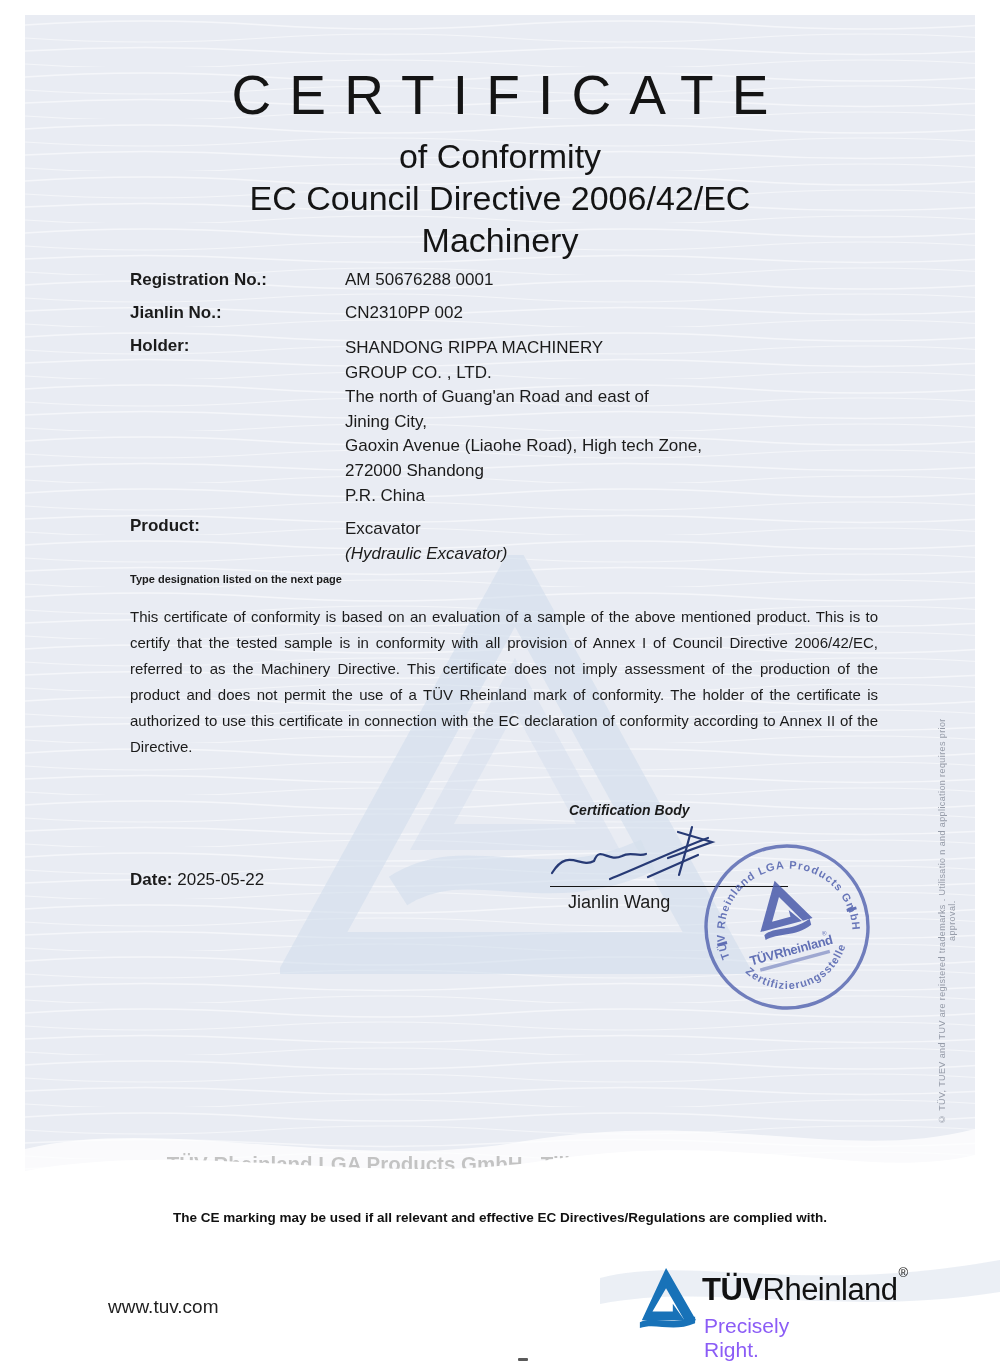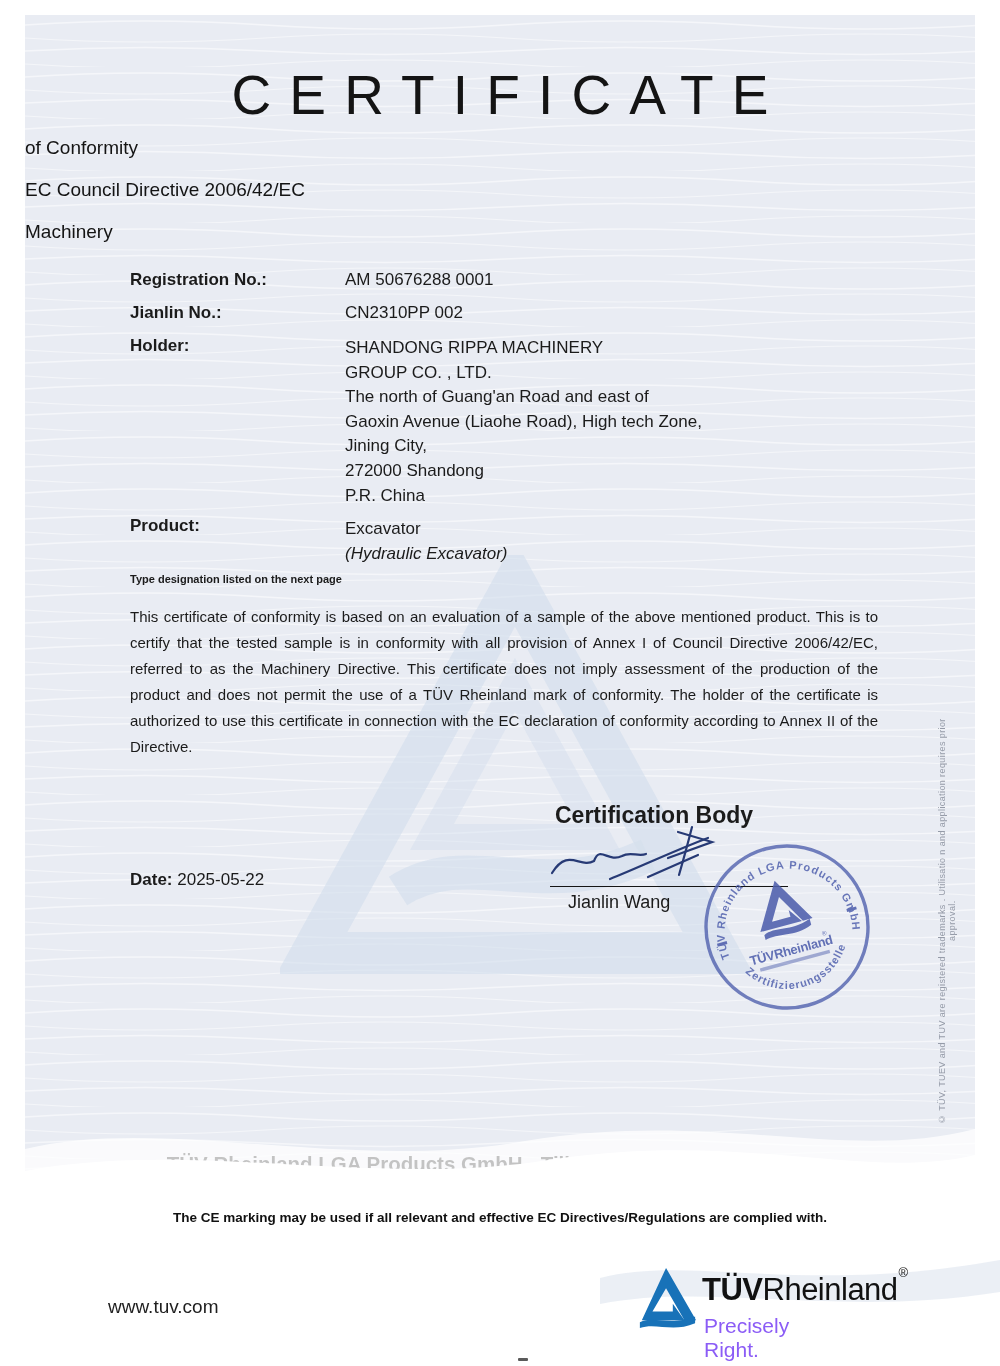--- a/index.html
+++ b/index.html
@@ -13,35 +13,35 @@
   }
   .waves-bg, .watermark { position:absolute; pointer-events:none; }
   .waves-bg { left:0; top:0; }
   .watermark { left:255px; top:540px; opacity:0.8; }
   .panel-content { position:absolute; inset:0; z-index:3; }
 
   .title {
     position:absolute; top:48px; left:0; width:100%; text-align:center;
     font-size:55px; font-weight:400; letter-spacing:0.33em; text-indent:0.33em; color:#141414;
   }
-  .subtitle { position:absolute; left:0; width:100%; text-align:left; font-size:19px; font-weight:400; color:#141414; }
+  .subtitle { position:absolute; left:0; width:100%; text-align:center; font-size:34px; font-weight:400; color:#141414; }
   .sub1 { top:122px; } .sub2 { top:164px; } .sub3 { top:206px; }
 
   .f-label { position:absolute; left:105px; font-size:17px; font-weight:700; }
   .f-value { position:absolute; left:320px; font-size:17px; font-weight:400; }
   .lh { line-height:24.6px; }
   .italic { font-style:italic; }
 
   .type-designation { position:absolute; left:105px; top:558px; font-size:11px; font-weight:700; }
   .body-text {
     position:absolute; left:105px; top:589px; width:748px;
     font-size:15px; line-height:26px; text-align:justify;
   }
 
-  .cert-heading { position:absolute; left:530px; top:787px; font-size:23px; font-weight:700; }
+  .cert-heading { position:absolute; left:544px; top:787px; font-size:14px; font-weight:700;font-style:italic; }
   .signature-svg { position:absolute; left:515px; top:808px; }
   .sig-line { position:absolute; left:525px; top:871px; width:238px; border-top:1.6px solid #151515; }
   .signer-name { position:absolute; left:543px; top:877px; font-size:18px; }
   .date-row { position:absolute; left:105px; top:855px; font-size:17px; }
   .date-row b { font-weight:700; }
 
   .stamp-svg { position:absolute; left:672px; top:822px; opacity:0.88; }
 
   .side-note {
     position:absolute; right:18px; top:682px; height:448px;
@@ -110,22 +110,22 @@
       <div class="f-value" style="top:255px">AM 50676288 0001</div>
 
       <div class="f-label" style="top:288px">Jianlin No.:</div>
       <div class="f-value" style="top:288px">CN2310PP 002</div>
 
       <div class="f-label" style="top:321px">Holder:</div>
       <div class="f-value lh" style="top:321px">
         <div>SHANDONG RIPPA MACHINERY</div>
         <div>GROUP CO. , LTD.</div>
         <div>The north of Guang'an Road and east of</div>
+        <div>Jining City,</div>
         <div>Gaoxin Avenue (Liaohe Road), High tech Zone,</div>
-        <div>Jining City,</div>
         <div>272000 Shandong</div>
         <div>P.R. China</div>
       </div>
 
       <div class="f-label" style="top:501px">Product:</div>
       <div class="f-value" style="top:501px; line-height:25px">
         <div>Excavator</div>
         <div class="italic">(Hydraulic Excavator)</div>
       </div>
 

